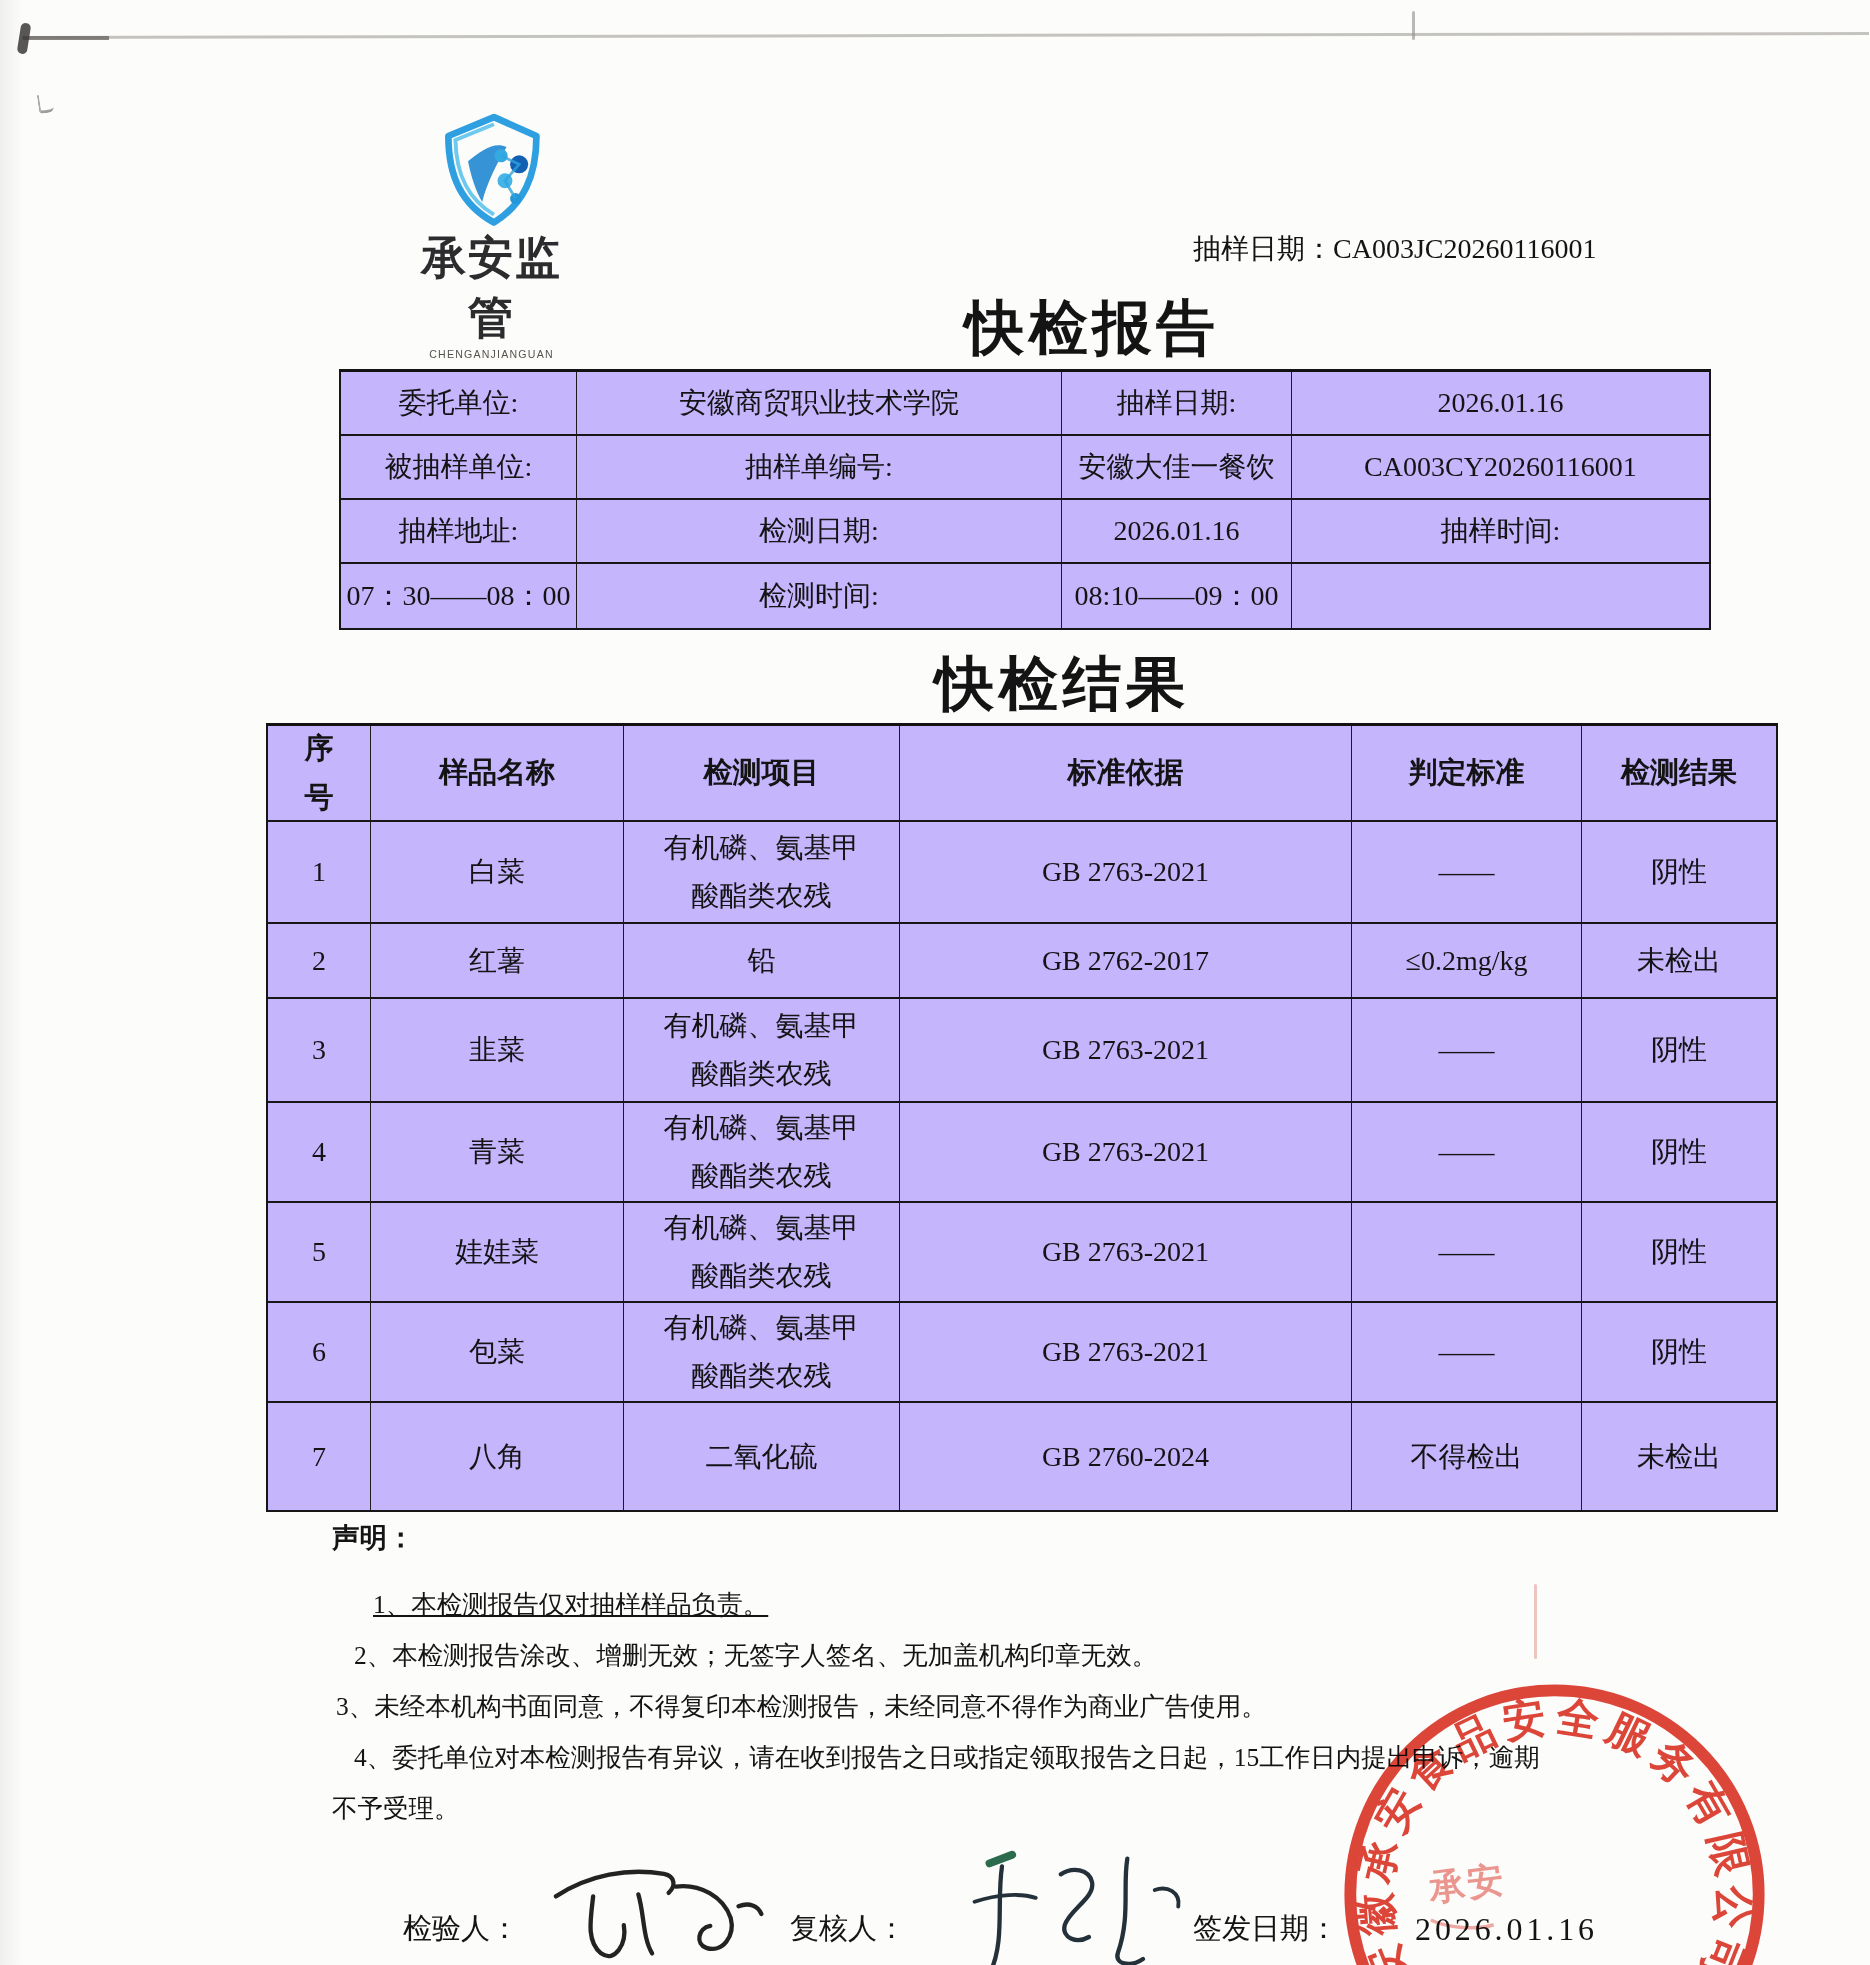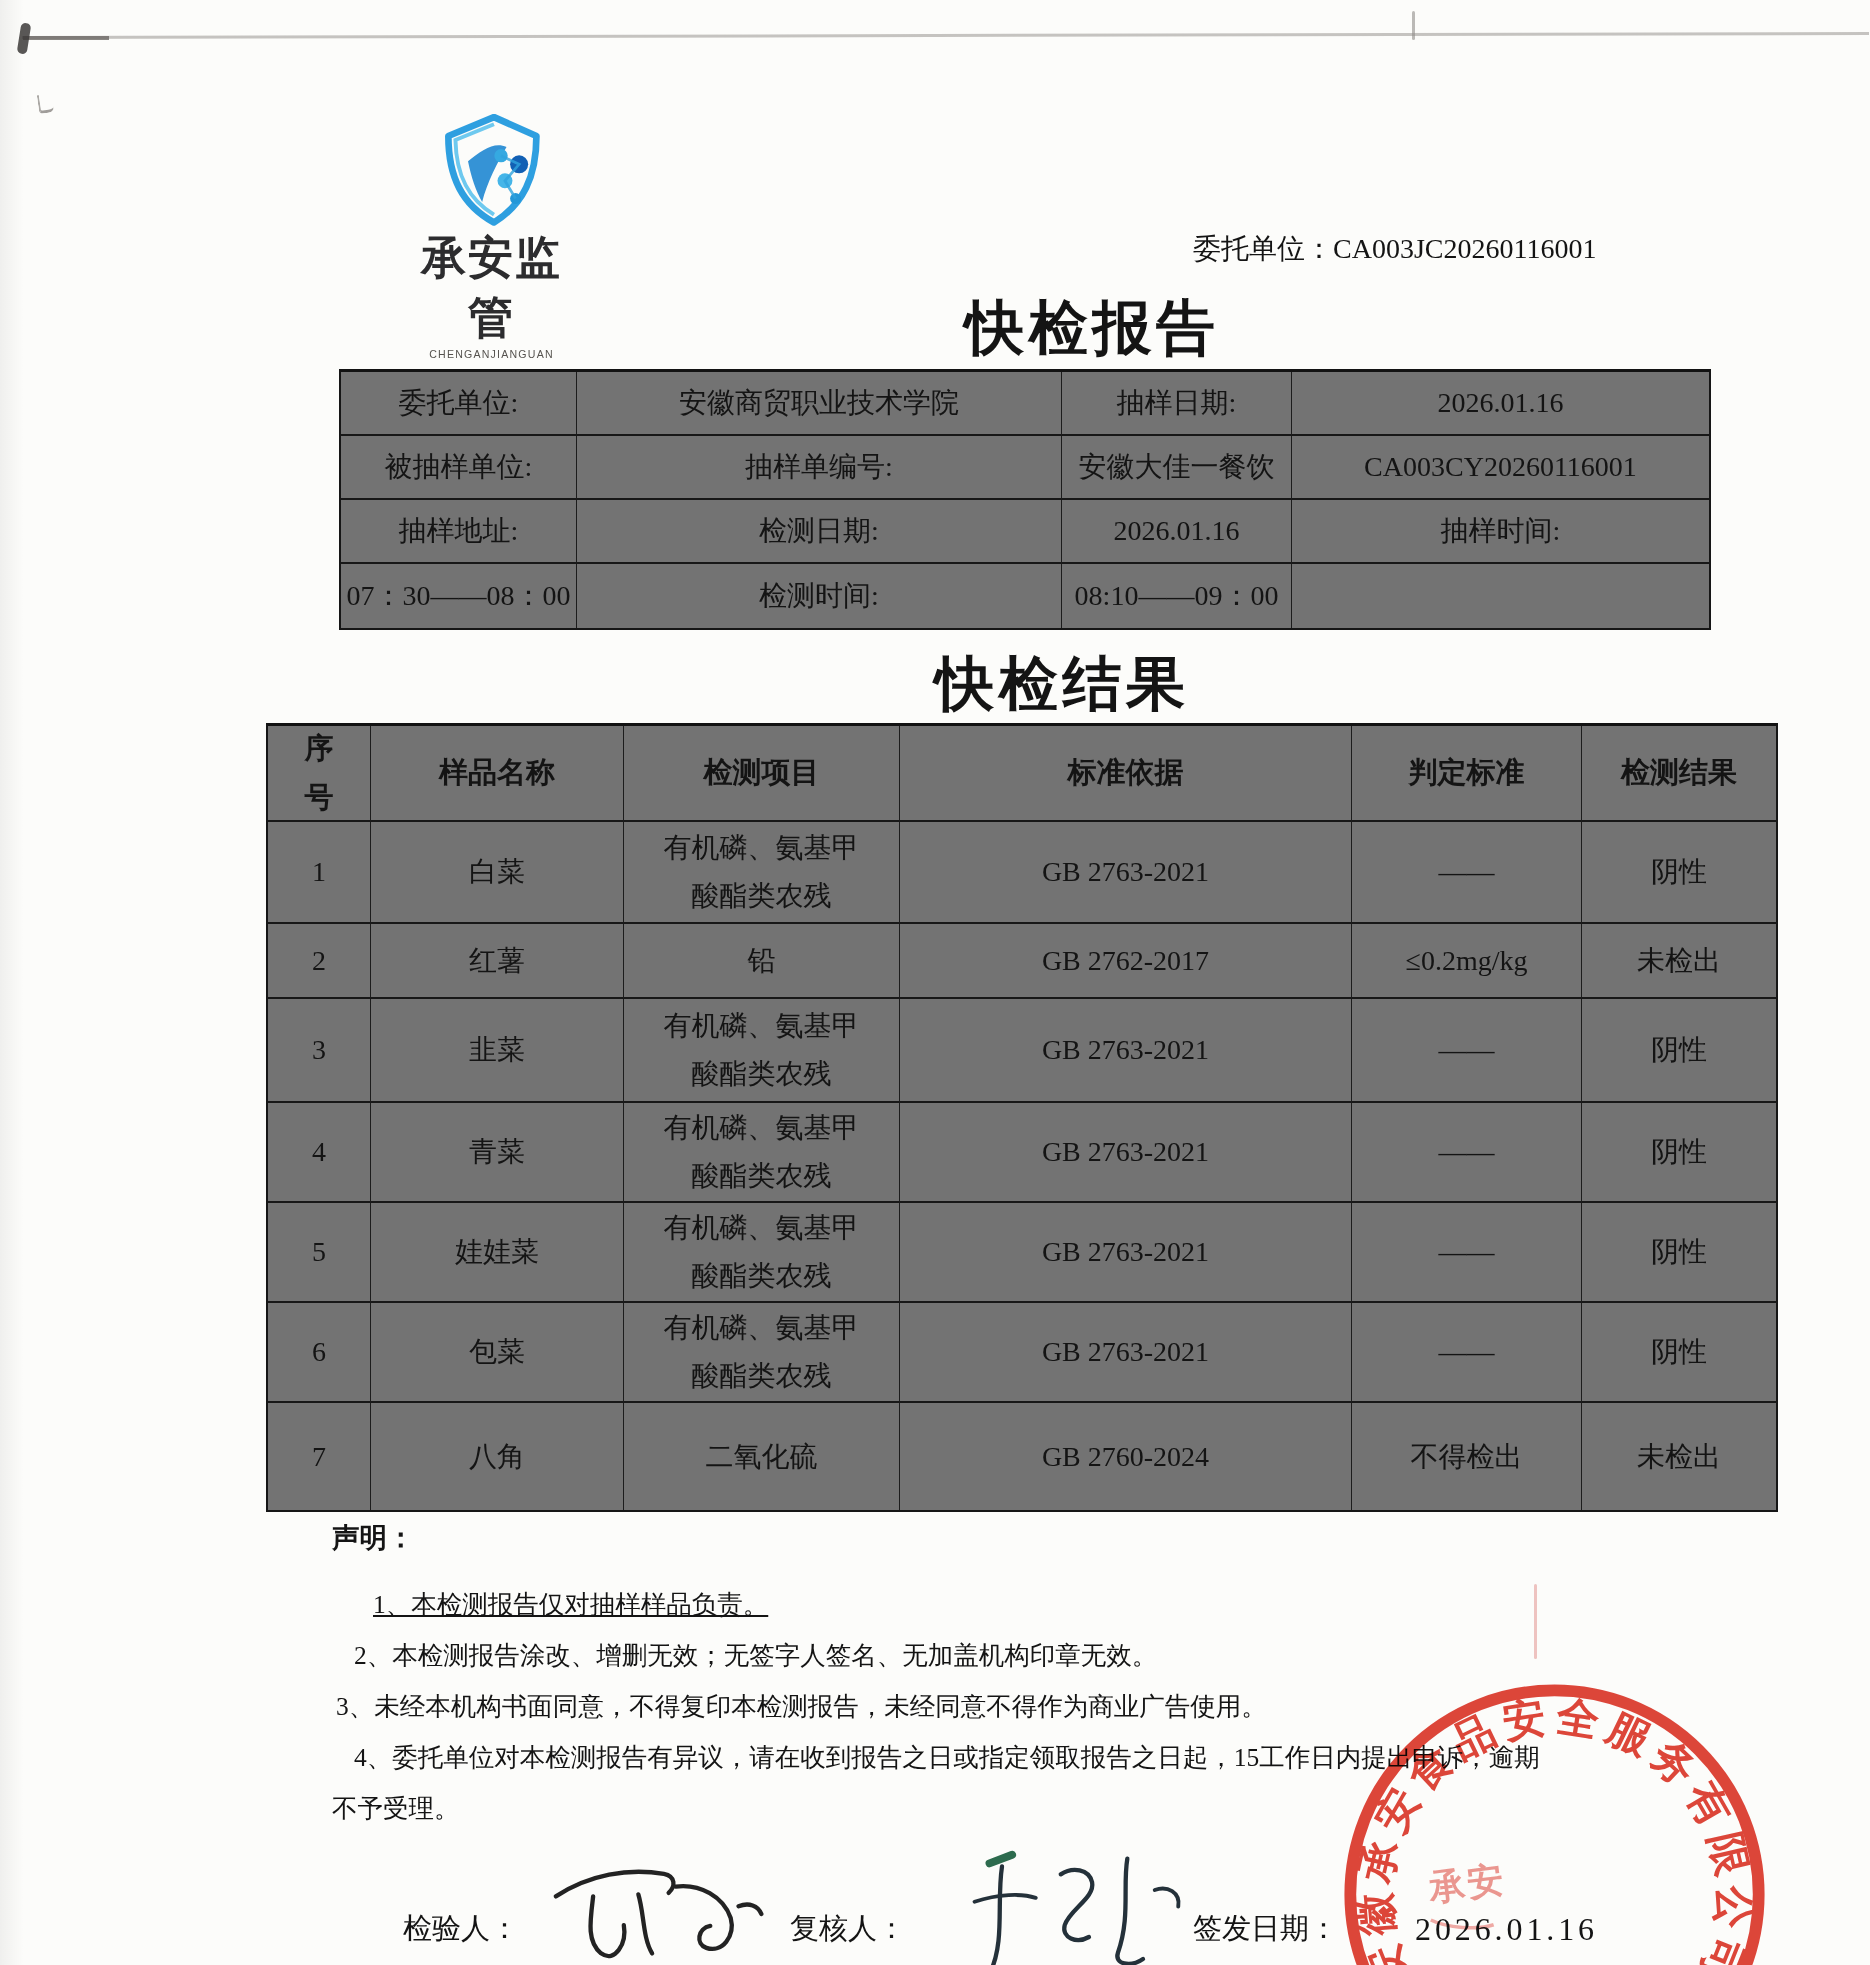--- a/index.html
+++ b/index.html
@@ -21,21 +21,21 @@
   .red-streak{position:absolute;left:1534px;top:1584px;width:2.8px;height:75px;background:#e08a85;opacity:.5;border-radius:1.6px;}
 
   
   .logo-name{font-family:"Liberation Sans","DejaVu Sans",sans-serif;font-weight:700;font-size:45px;letter-spacing:2px;color:#2c2c2e;text-align:center;width:157px;}
   .logo-sub{font-family:"Liberation Sans","DejaVu Sans",sans-serif;font-size:10.6px;letter-spacing:1.2px;color:#55524e;text-align:center;width:157px;}
 
   .report-no{font-size:28px;white-space:nowrap;}
   .doc-title{font-size:59px;font-weight:700;letter-spacing:4.7px;white-space:nowrap;}
 
   
-  .grid{display:grid;border:2.4px solid #161616;border-top:3.9px solid #121212;background:#737373;}
+  .grid{display:grid;border:2.4px solid #161616;border-top:3.9px solid #121212;background:#c4b5fd;}
   .grid>div{display:flex;align-items:center;justify-content:center;text-align:center;
     border-right:1.6px solid #1c1c1c;border-bottom:2px solid #171717;font-size:28px;padding:0 3.1px;box-sizing:border-box;}
   .info-table{grid-template-columns:236px 485px 230px 417px;grid-template-rows:repeat(4,64px);}
   .info-table>div:nth-child(4n){border-right:0;}
   .info-table>div:nth-child(n+13){border-bottom:0;}
   .results-table{grid-template-columns:103px 253px 276px 452px 230px 194px;
     grid-template-rows:96px 102px 75px 104px 100px 100px 100px 107px;}
   .results-table>div:nth-child(6n){border-right:0;font-family:Liberation Serif, serif;}
   .results-table>div:nth-child(n+43){border-bottom:0;}
   .results-table .hd{font-weight:700;font-size:29px;}
@@ -70,21 +70,21 @@
       <circle cx="214" cy="128" r="23" fill="#1260b4"></circle>
       <circle cx="178" cy="170" r="19" fill="#45b5e8"></circle>
       <circle cx="205" cy="215" r="14" fill="#2397d8"></circle>
       <path d="M168 106 L214 128 L178 170 L205 215" fill="none" stroke="#2fa3dd" stroke-width="7" opacity=".8"></path>
     </svg>
     <div class="logo-name">承安监管</div>
     <div class="logo-sub">CHENGANJIANGUAN</div>
   </div>
 
   <div class="abs report-no" style="left:1193px;top:230px;">
-    <span>委托单位：</span><span>CA003JC20260116001</span>
+    <span>抽样日期：</span><span>CA003JC20260116001</span>
   </div>
 
   <div class="abs doc-title" style="left:965px;top:289px;">快检报告</div>
 
   <div class="abs grid info-table" style="left:339px;top:369px;">
     <div>委托单位:</div>
     <div>安徽商贸职业技术学院</div>
     <div>抽样日期:</div>
     <div>2026.01.16</div>
 

